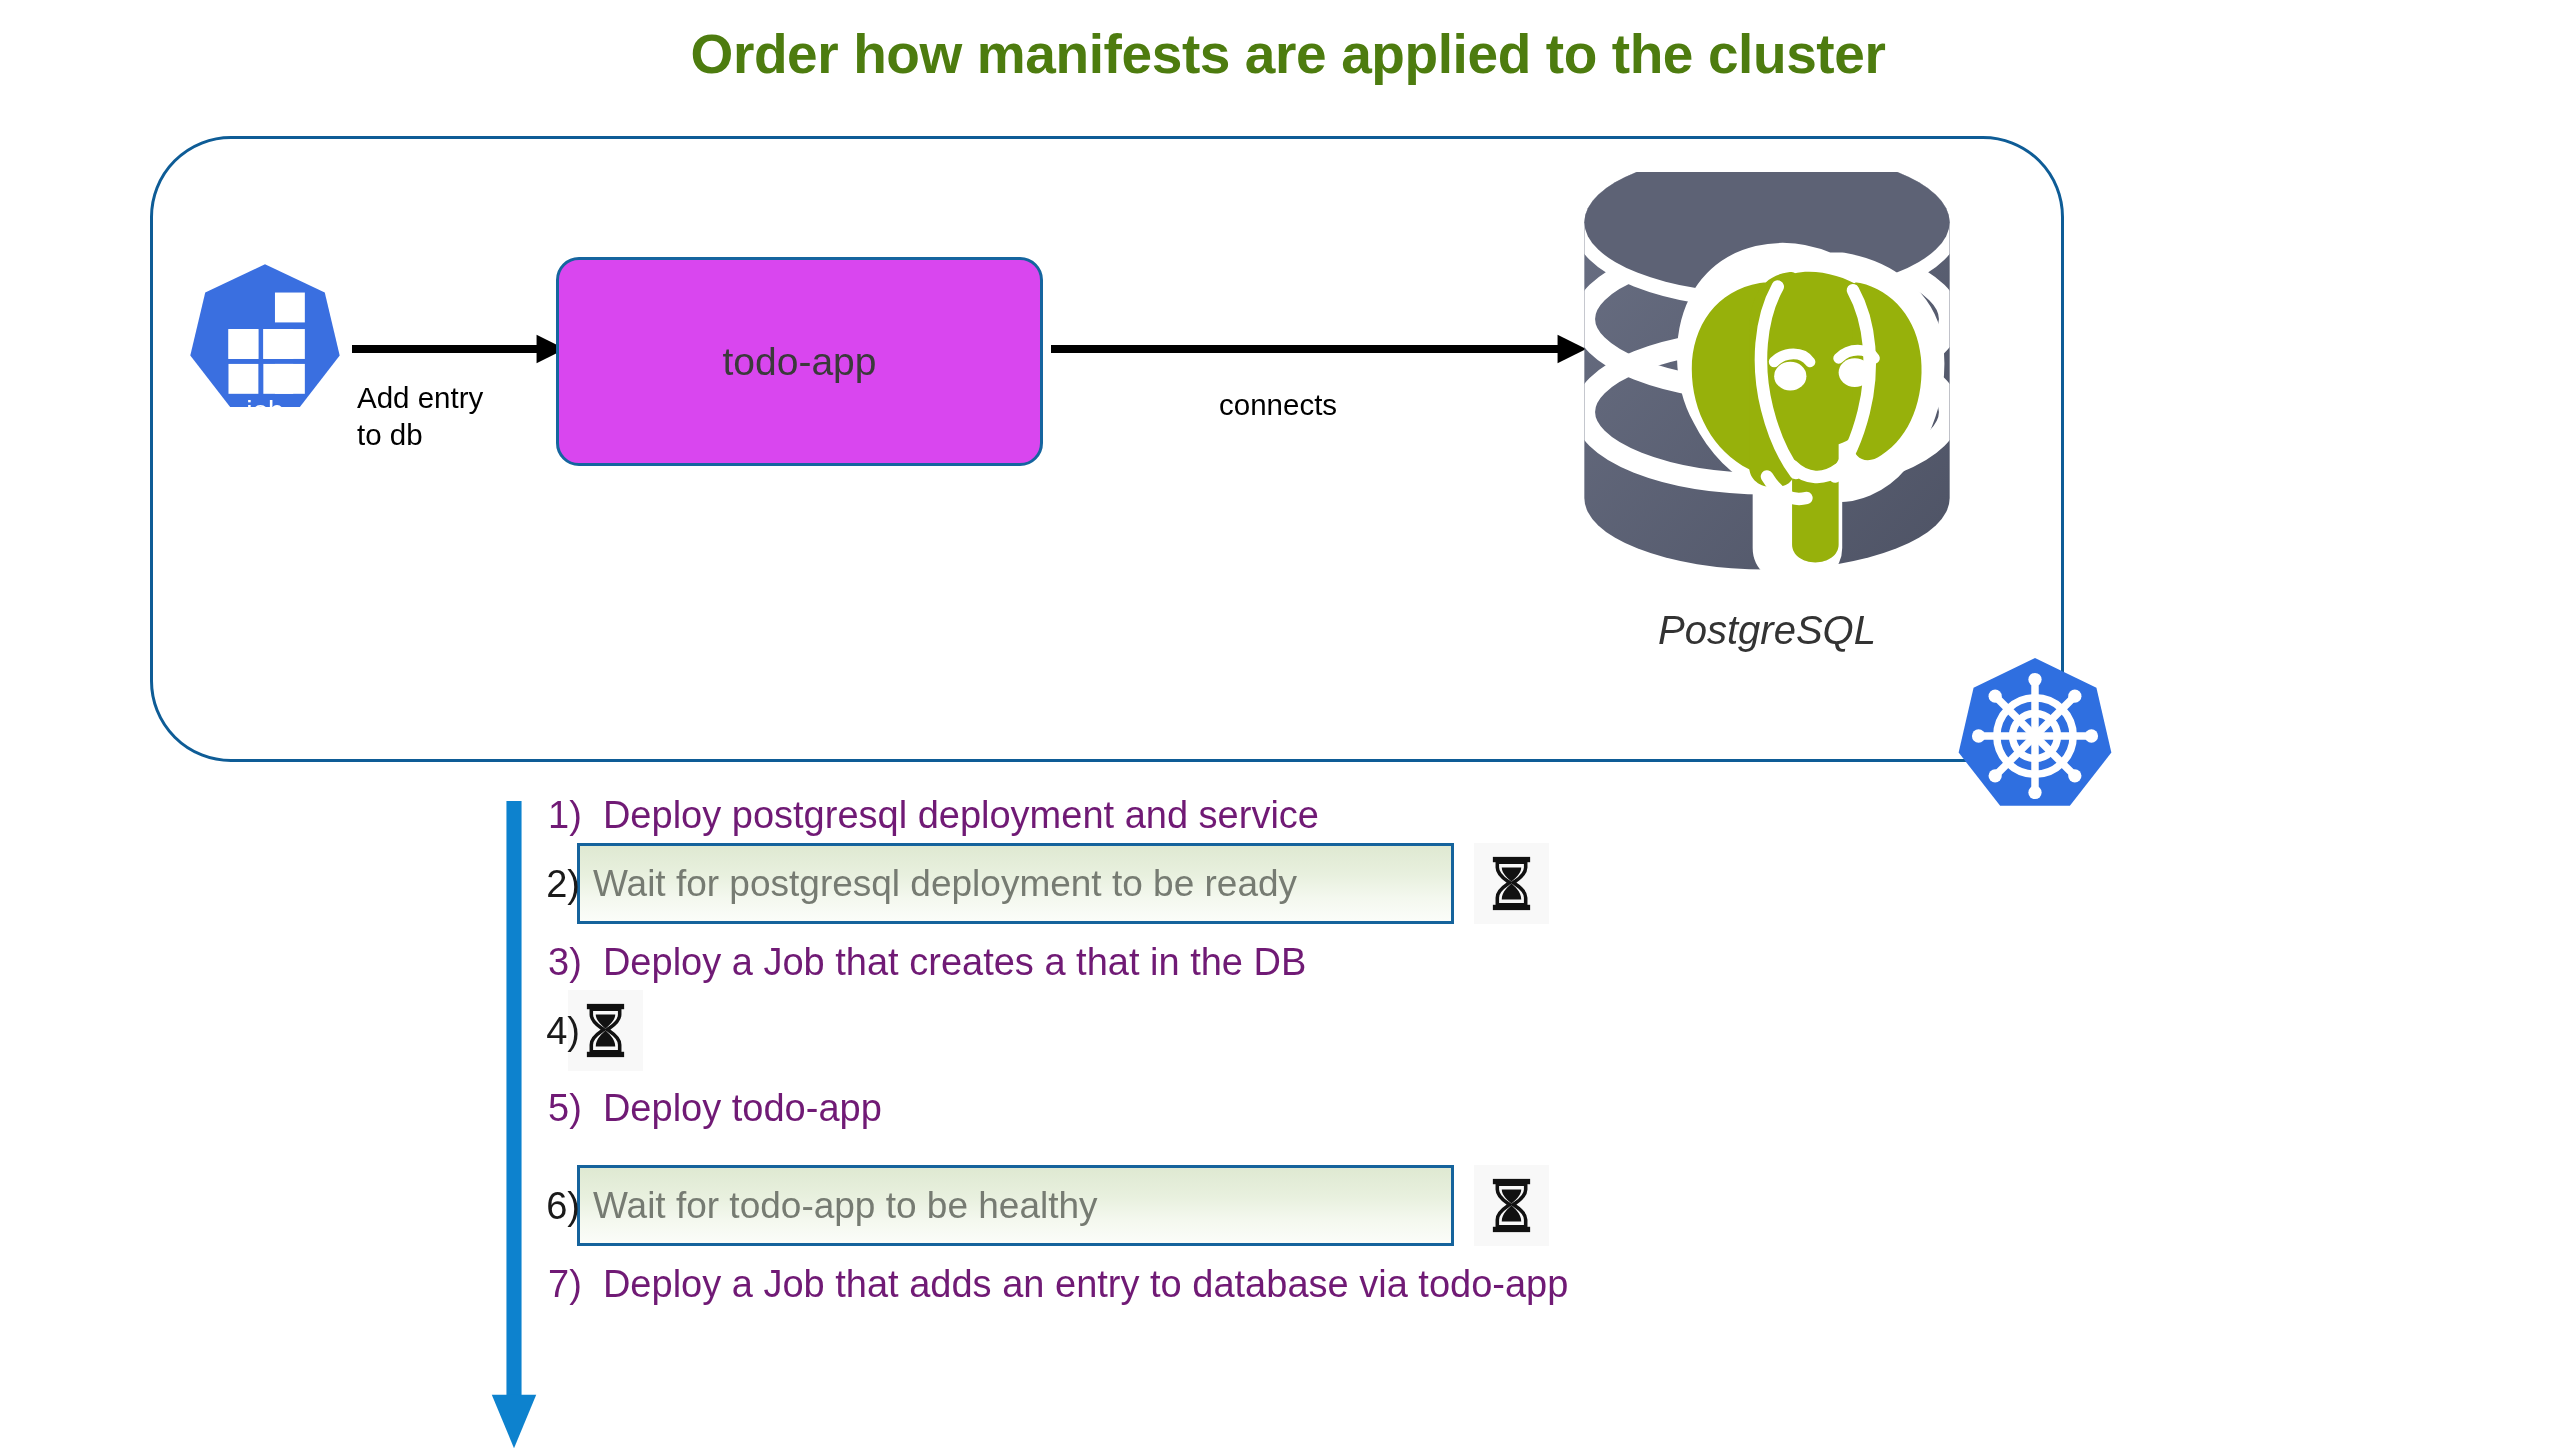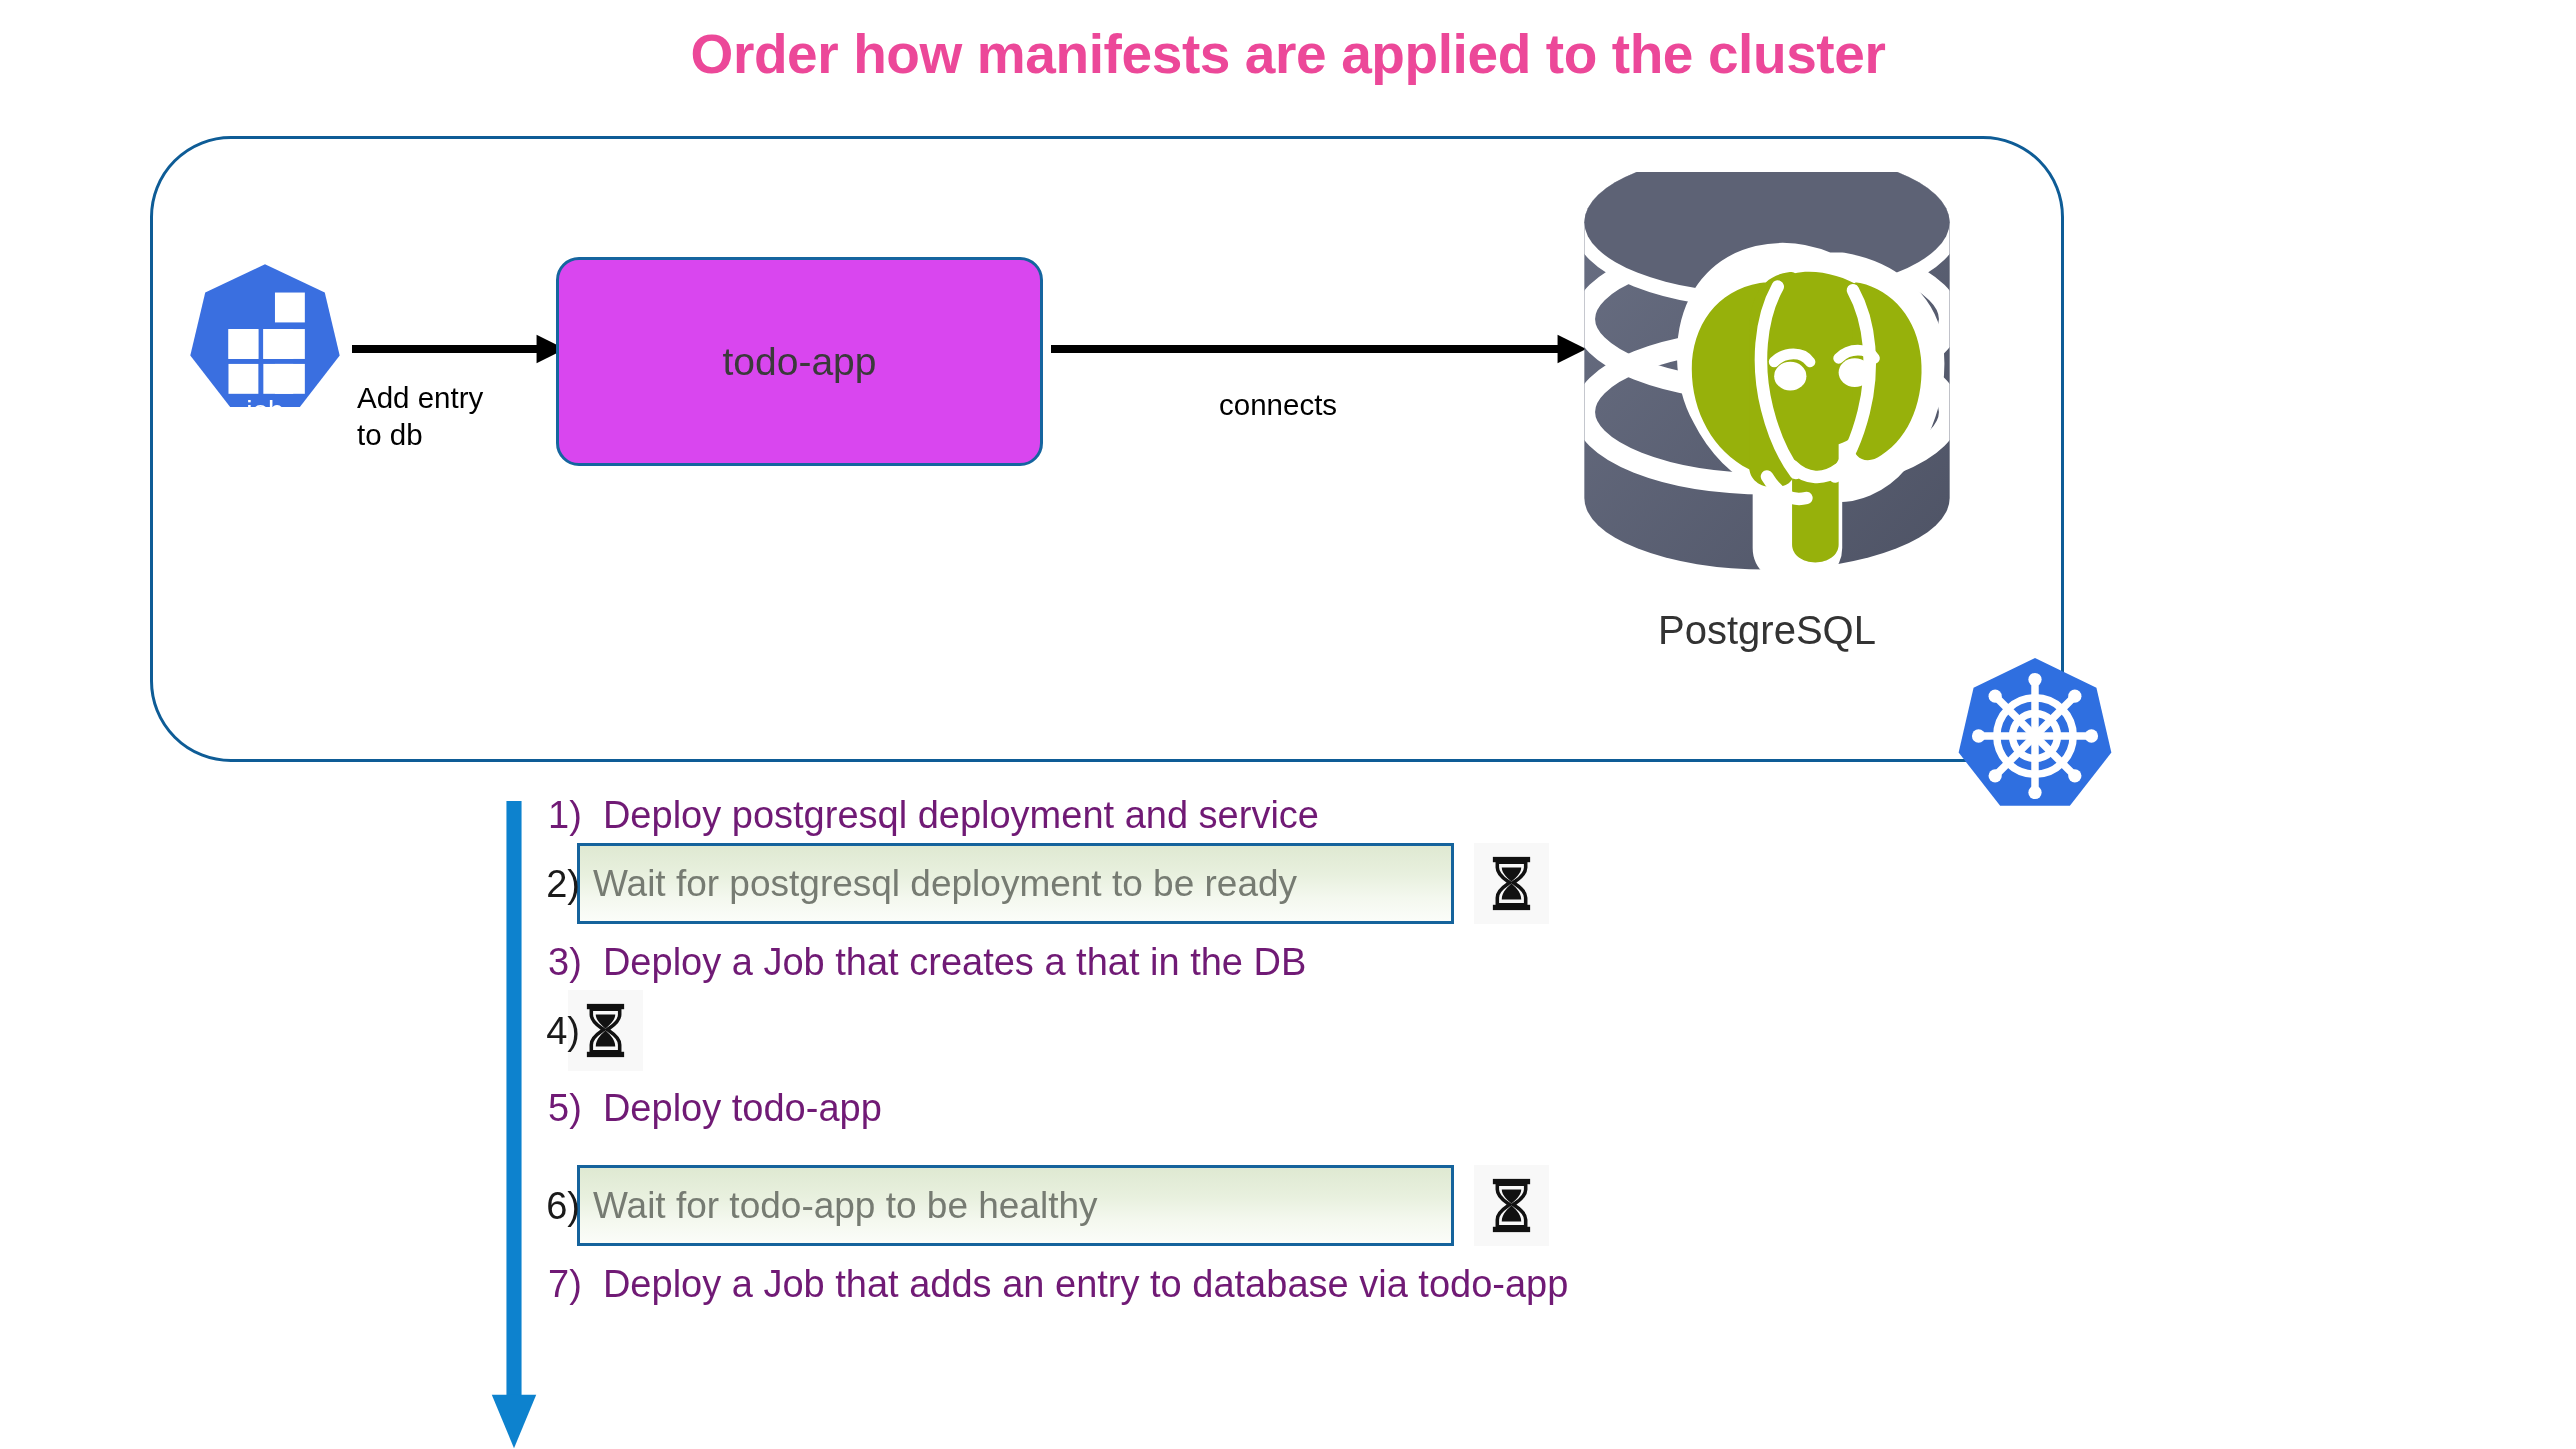--- a/index.html
+++ b/index.html
@@ -18,21 +18,21 @@
 
   
   .title {
     position: absolute;
     left: 0;
     top: 21.5px;
     width: 2576px;
     text-align: center;
     font-size: 55px;
     font-weight: bold;
-    color: #ec4899;
+    color: #4d7c0f;
     letter-spacing: -0.4px;
   }
 
   
   .cluster-box {
     position: absolute;
     left: 150px;
     top: 136px;
     width: 1914px;
     height: 626px;
@@ -110,20 +110,21 @@
   }
   .pg-wrap svg { display: block; width: 100%; height: 100%; }
   .pg-label {
     position: absolute;
     left: 1570px;
     top: 608px;
     width: 394px;
     text-align: center;
     font-size: 40px;
     color: #333333;
+    font-style: italic;
   }
 
   
   .k8s-logo {
     position: absolute;
     left: 1952px;
     top: 653px;
     width: 166px;
     height: 166px;
   }

